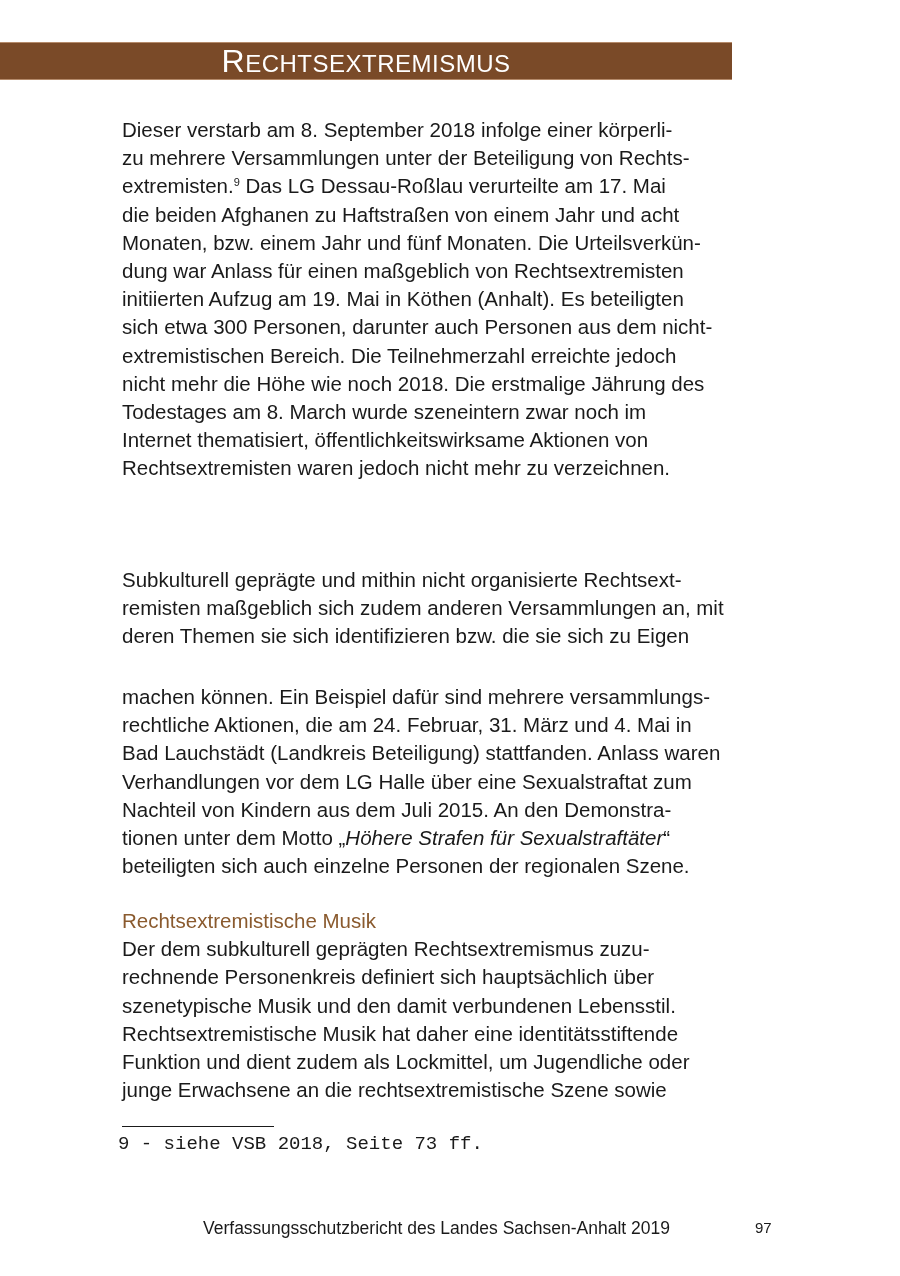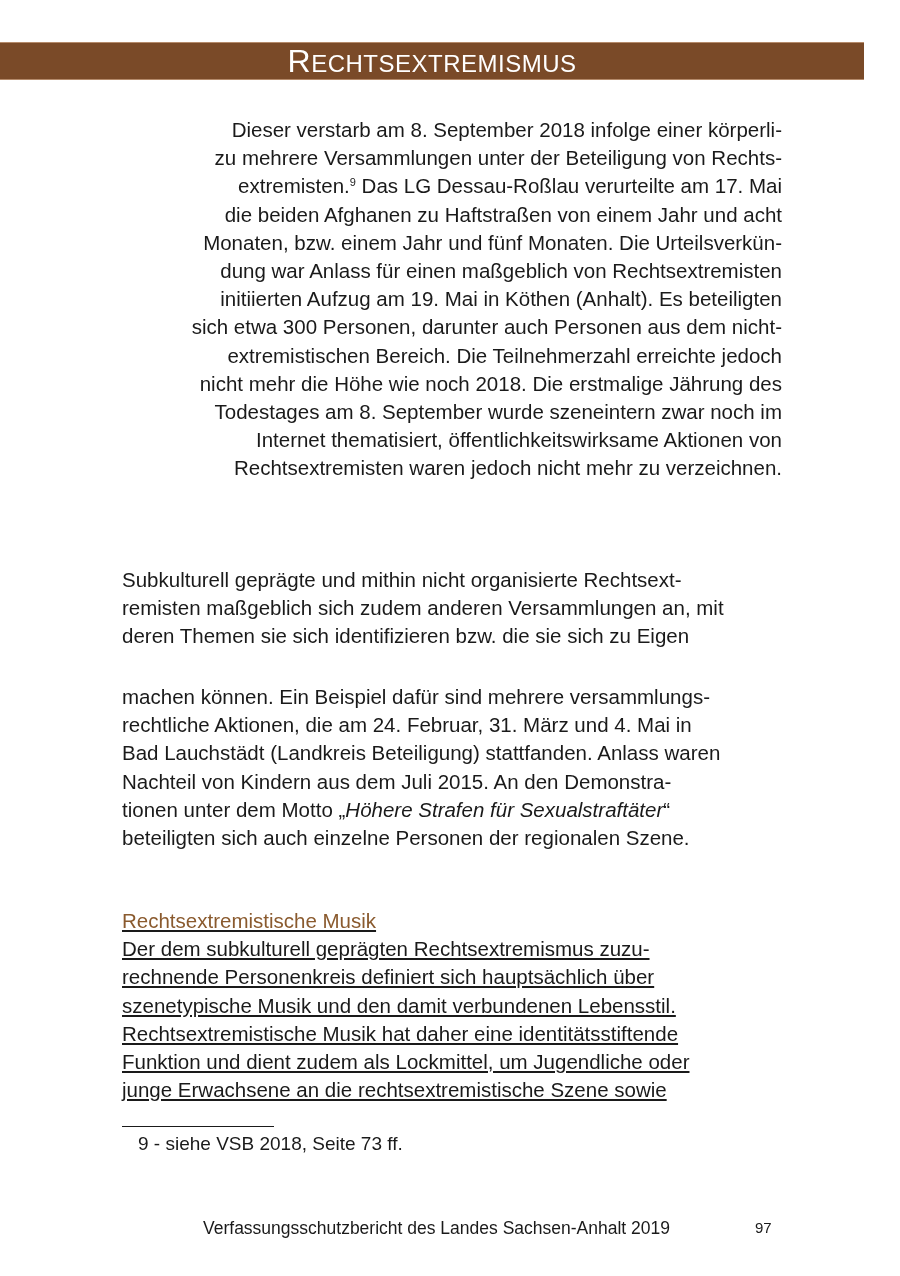--- a/index.html
+++ b/index.html
@@ -1,73 +1,74 @@
 <!DOCTYPE html>
 <html><head>
 <meta charset="utf-8">
 <style>
   html, body { margin:0; padding:0; background:#ffffff; }
   body { width:900px; height:1276px; position:relative; overflow:hidden;
          font-family:"Liberation Sans", sans-serif; color:#1a1a1a; }
-  .header-bar { position:absolute; left:0; top:42px; width:864px; height:36px;
+  .header-bar { position:absolute; left:0; top:42px; width:732px; height:36px;
          background:#7a4a28; border-top:1px solid #b58a6a; border-bottom:1px solid #b58a6a; }
   .header-title { position:absolute; left:0; right:0; top:1px; text-align:center;
          color:#ffffff; font-size:26px; line-height:34px; letter-spacing:0.5px; }
   .header-title .big { font-size:32px; }
   .header-title .small { font-size:24px; text-transform:uppercase; }
   .body-text { position:absolute; left:122px; width:660px; font-size:20.5px;
          line-height:28.2px; color:#1a1a1a; }
   .body-text p { margin:0; white-space:nowrap; }
   .section-heading { color:#8a5a2e; }
   .footnote-rule { position:absolute; left:122px; top:1126px; width:152px; height:1px; background:#1a1a1a; }
-  .footnote { position:absolute; left:138px; top:1131px; font-size:19px; line-height:26px; }
+  .footnote { position:absolute; left:118px; top:1131px; font-size:19px; line-height:26px;font-family:Liberation Mono, monospace; }
   .footer-text { position:absolute; left:203px; top:1216px; font-size:17.5px; line-height:24px; }
   .page-number { position:absolute; left:755px; top:1216px; font-size:15px; line-height:24px; }
   sup { font-size:11px; vertical-align:7px; line-height:0; }
   em { font-style:italic; }
 </style>
 </head>
 <body>
 
 <div class="header-bar">
   <div class="header-title"><span class="big">R</span><span class="small">echtsextremismus</span></div>
 </div>
 
-<div class="body-text" style="top:116px;text-align:right;">
+<div class="body-text" style="top:116px;">
   <p>Dieser verstarb am 8. September 2018 infolge einer körperli-</p>
   <p>zu mehrere Versammlungen unter der Beteiligung von Rechts-</p>
   <p><span>extremisten.</span><sup>9</sup><span> Das LG Dessau-Roßlau verurteilte am 17. Mai</span></p>
   <p>die beiden Afghanen zu Haftstraßen von einem Jahr und  acht</p>
   <p>Monaten, bzw. einem Jahr und fünf Monaten. Die Urteilsverkün-</p>
   <p>dung war Anlass für einen maßgeblich von Rechtsextremisten</p>
   <p>initiierten Aufzug am 19. Mai in Köthen (Anhalt). Es beteiligten</p>
   <p>sich etwa 300 Personen, darunter auch Personen aus dem nicht-</p>
   <p>extremistischen Bereich. Die Teilnehmerzahl erreichte jedoch</p>
   <p>nicht mehr die Höhe wie noch 2018. Die erstmalige Jährung des</p>
-  <p>Todestages am 8. September wurde szeneintern zwar noch im</p>
+  <p>Todestages am 8. March wurde szeneintern zwar noch im</p>
   <p>Internet thematisiert, öffentlichkeitswirksame Aktionen von</p>
   <p>Rechtsextremisten waren jedoch nicht mehr zu verzeichnen.</p>
 </div>
 
 <div class="body-text" style="top:566px;">
   <p>Subkulturell geprägte und mithin nicht organisierte Rechtsext-</p>
   <p>remisten maßgeblich sich zudem anderen Versammlungen an, mit</p>
   <p>deren Themen sie sich identifizieren bzw. die sie sich zu Eigen</p>
 </div>
 
 <div class="body-text" style="top:683px;">
   <p>machen können. Ein Beispiel dafür sind mehrere versammlungs-</p>
   <p>rechtliche Aktionen, die am 24. Februar, 31. März und 4. Mai in</p>
   <p>Bad Lauchstädt (Landkreis Beteiligung) stattfanden. Anlass waren</p>
+  <p>Verhandlungen vor dem LG Halle über eine Sexualstraftat zum</p>
   <p>Nachteil von Kindern aus dem Juli 2015. An den Demonstra-</p>
   <p><span>tionen unter dem Motto „</span><em>Höhere Strafen für Sexualstraftäter</em><span>“</span></p>
   <p>beteiligten sich auch einzelne Personen der regionalen Szene.</p>
 </div>
 
-<div class="body-text" style="top:907px;text-decoration:underline;">
+<div class="body-text" style="top:907px;">
   <p class="section-heading">Rechtsextremistische Musik</p>
   <p>Der dem subkulturell geprägten Rechtsextremismus zuzu-</p>
   <p>rechnende Personenkreis definiert sich hauptsächlich über</p>
   <p>szenetypische Musik und den damit verbundenen Lebensstil.</p>
   <p>Rechtsextremistische Musik hat daher eine identitätsstiftende</p>
   <p>Funktion und dient zudem als Lockmittel, um Jugendliche oder</p>
   <p>junge Erwachsene an die rechtsextremistische Szene sowie</p>
 </div>
 
 <div class="footnote-rule"></div>

